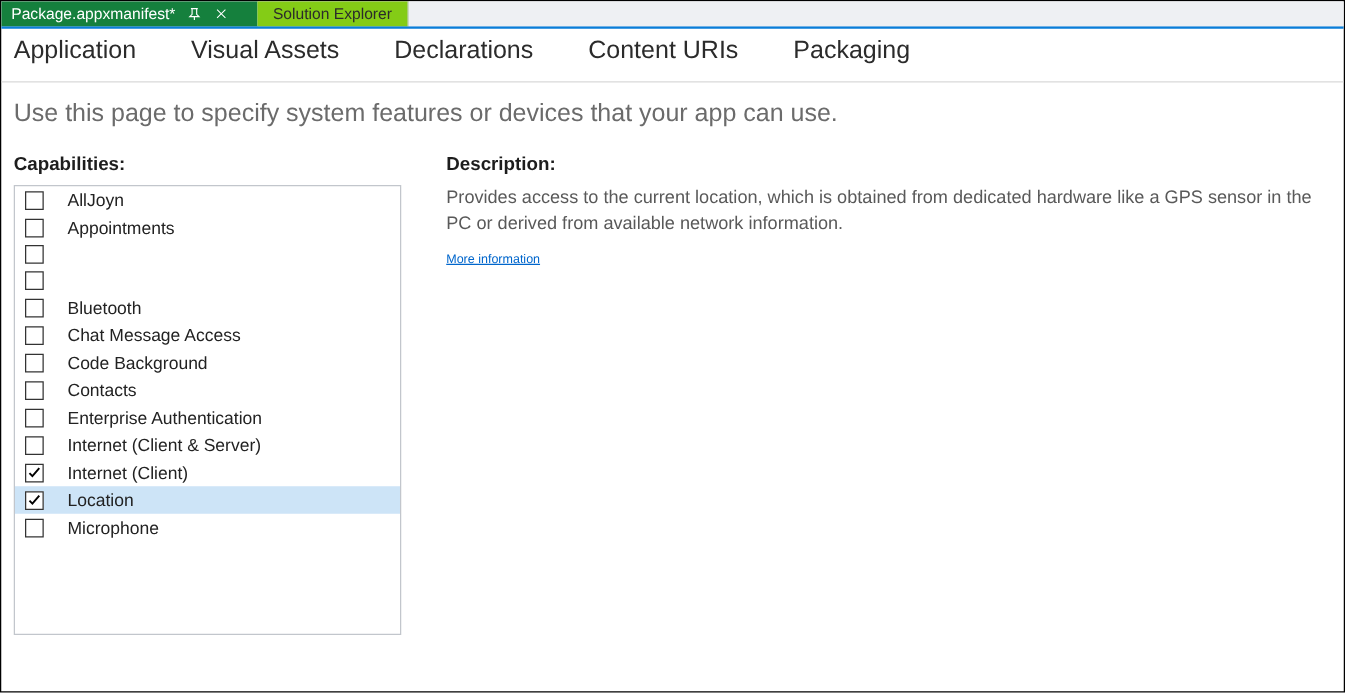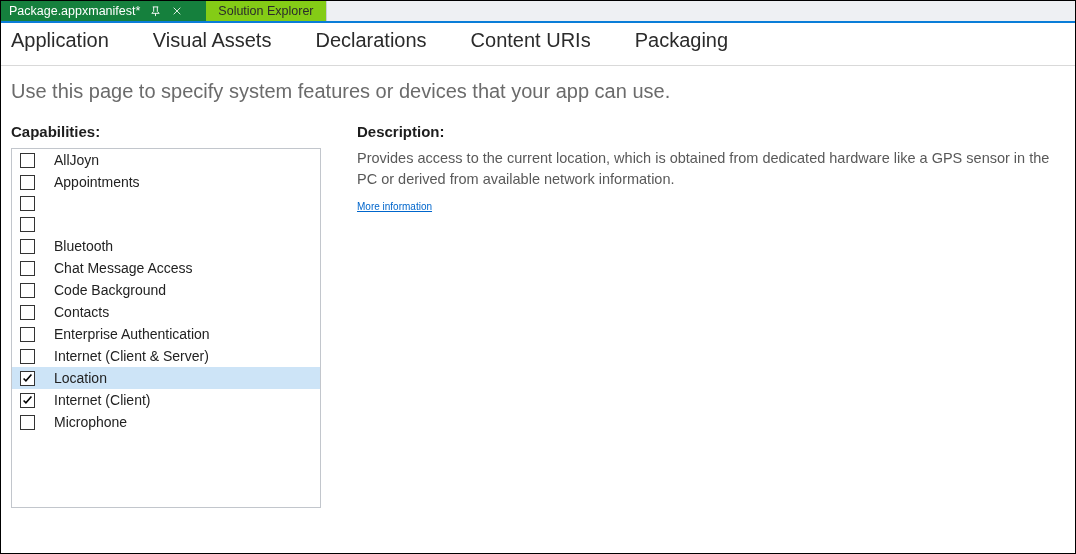--- a/index.html
+++ b/index.html
@@ -186,36 +186,36 @@
           <span>Contacts</span>
         </div>
         <div class="cap-item">
           <span class="chk"></span>
           <span>Enterprise Authentication</span>
         </div>
         <div class="cap-item">
           <span class="chk"></span>
           <span>Internet (Client &amp; Server)</span>
         </div>
+        <div class="cap-item checked">
+          <span class="chk">
+            <svg viewBox="0 0 14 14" width="11" height="11">
+              <path d="M2 7l3 3 7-8"></path>
+            </svg>
+          </span>
+          <span>Internet (Client)</span>
+        </div>
         <div class="cap-item checked selected">
           <span class="chk">
             <svg viewBox="0 0 14 14" width="11" height="11">
               <path d="M2 7l3 3 7-8"></path>
             </svg>
           </span>
           <span>Location</span>
         </div>
-        <div class="cap-item checked">
-          <span class="chk">
-            <svg viewBox="0 0 14 14" width="11" height="11">
-              <path d="M2 7l3 3 7-8"></path>
-            </svg>
-          </span>
-          <span>Internet (Client)</span>
-        </div>
         <div class="cap-item">
           <span class="chk"></span>
           <span>Microphone</span>
         </div>
       </div>
   </div>
   <div class="right">
     <div class="section-label">Description:</div>
     <div class="desc-text">Provides access to the current location, which is obtained from dedicated hardware like a GPS sensor in the PC or derived from available network information.</div>
     <a class="desc-link">More information</a>

